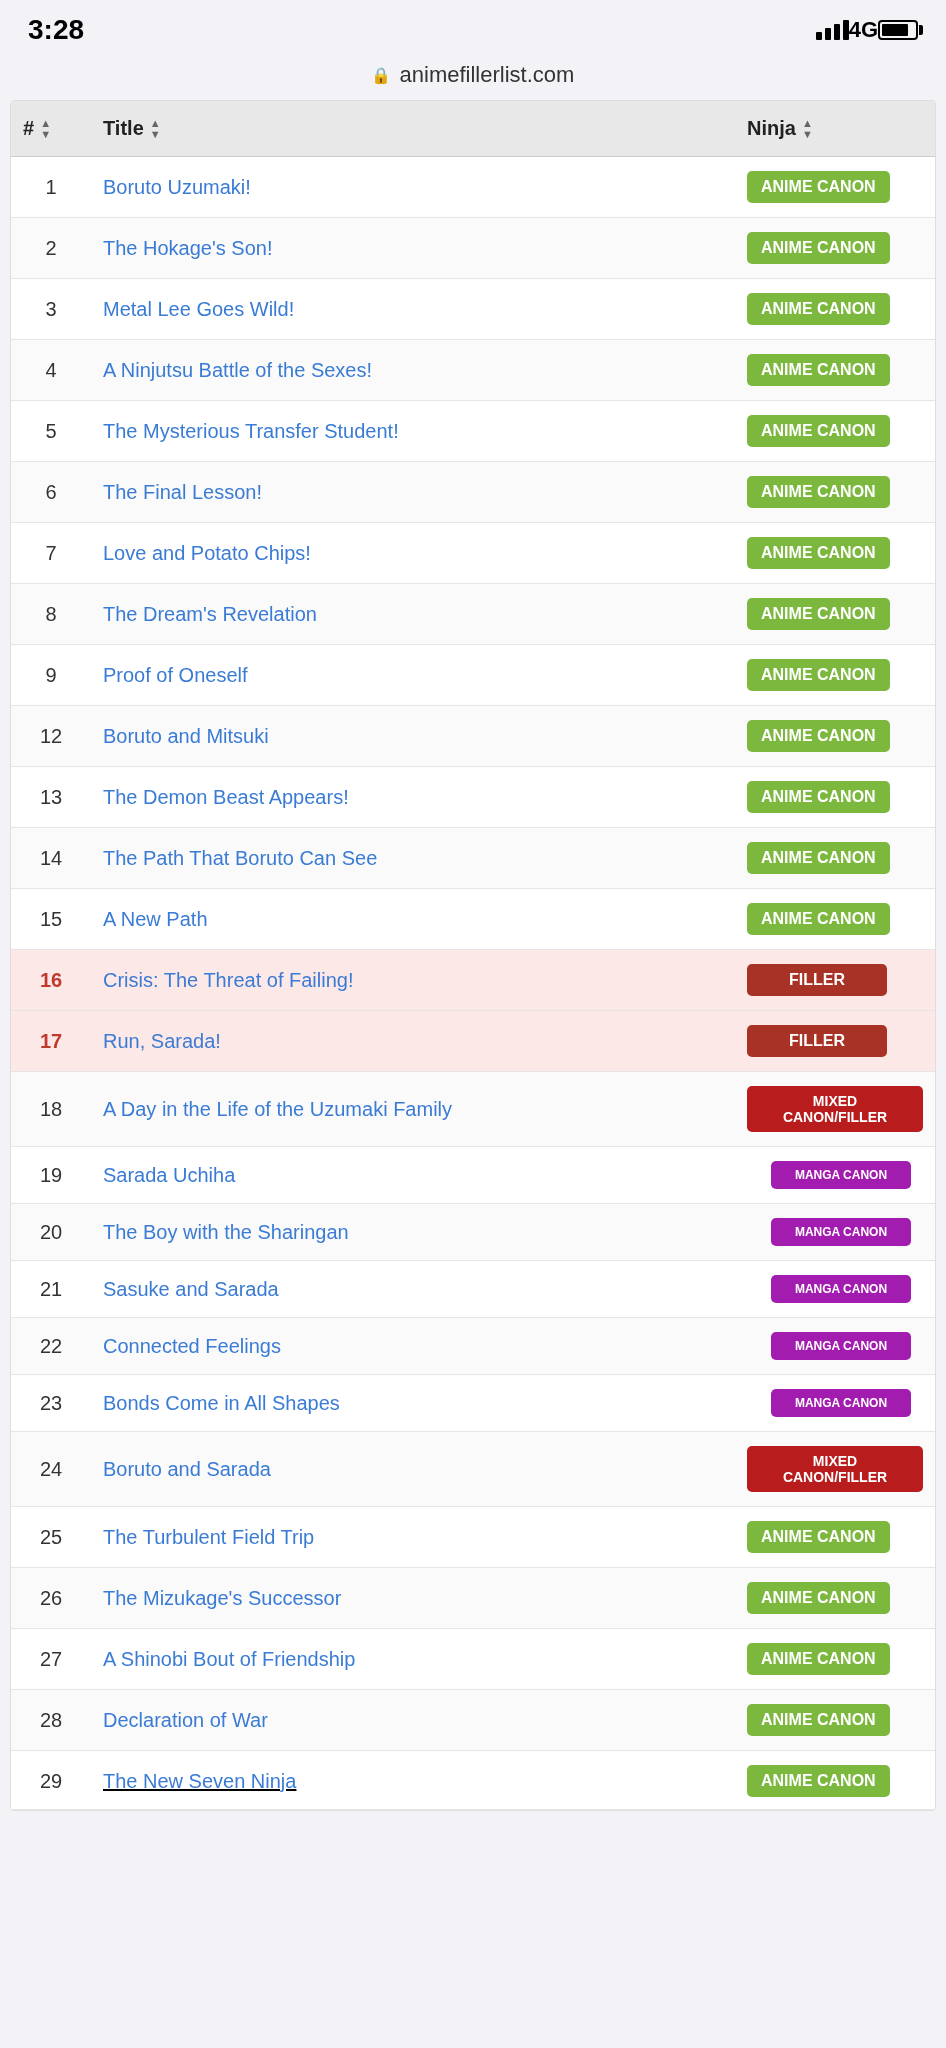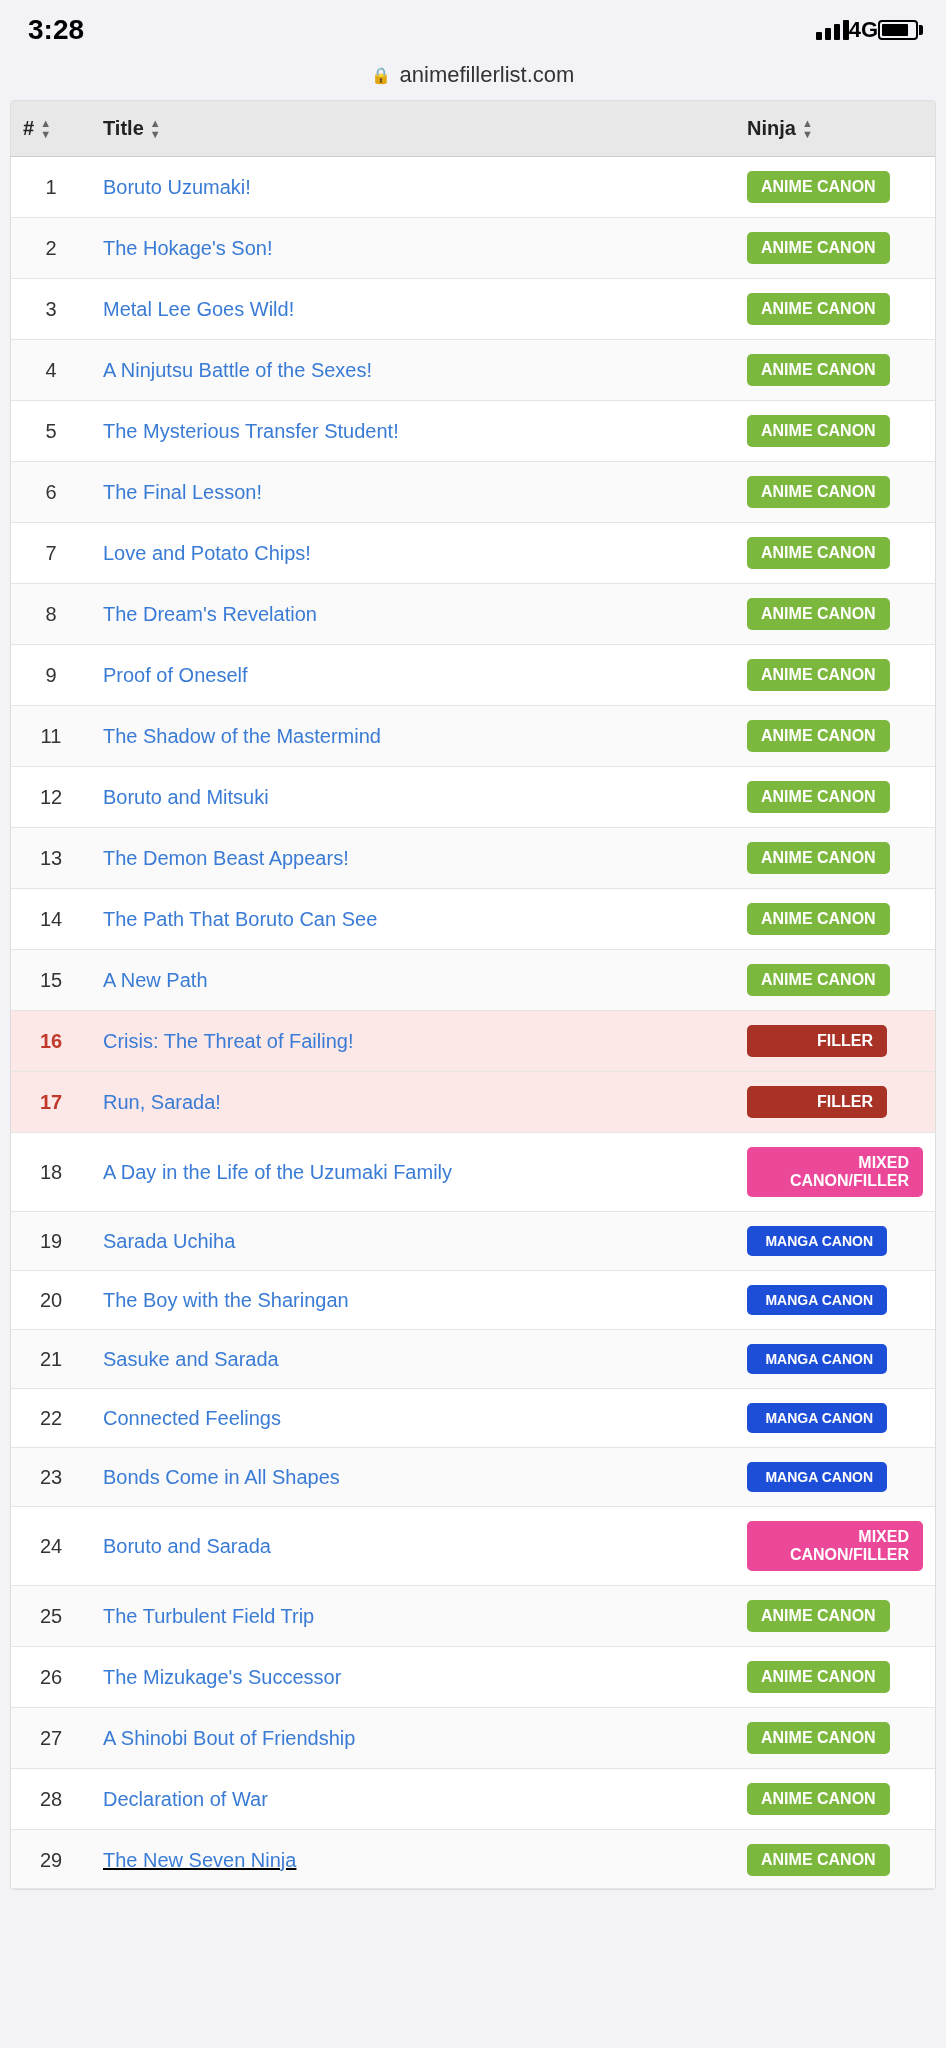--- a/index.html
+++ b/index.html
@@ -175,44 +175,45 @@
       text-decoration: none;
       font-size: 20px;
     }
 
     .type-badge {
       display: inline-block;
       padding: 7px 14px;
       border-radius: 5px;
       font-size: 16px;
       font-weight: 700;
-      text-align: right;
+      text-align: center;
       min-width: 140px;
     }
 
     .badge-anime-canon {
       background: #7cb83e;
       color: #fff;
     }
 
     .badge-filler {
       background: #a93226;
       color: #fff;
     }
 
     .badge-mixed {
-      background: #ec4899;
-      color: #fff;
-      font-size: 16px;
-    }
-
-    .badge-manga-canon {
-      background: #1d4ed8;
+      background: #b91c1c;
       color: #fff;
       font-size: 14px;
+    }
+
+    .badge-manga-canon {
+      background: #a21caf;
+      color: #fff;
+      font-size: 12px;
+      margin-left: 24px;
     }
 
     .partial-row td {
       padding-bottom: 12px;
     }
   </style>
 </head>
 <body>
 
 <div class="status-bar">
@@ -300,25 +301,20 @@
           <td>8</td>
           <td><a class="title-link" href="#">The Dream's Revelation</a></td>
           <td><span class="type-badge badge-anime-canon">ANIME CANON</span></td>
         </tr>
         <tr>
           <td>9</td>
           <td><a class="title-link" href="#">Proof of Oneself</a></td>
           <td><span class="type-badge badge-anime-canon">ANIME CANON</span></td>
         </tr>
         <tr>
-          <td>11</td>
-          <td><a class="title-link" href="#">The Shadow of the Mastermind</a></td>
-          <td><span class="type-badge badge-anime-canon">ANIME CANON</span></td>
-        </tr>
-        <tr>
           <td>12</td>
           <td><a class="title-link" href="#">Boruto and Mitsuki</a></td>
           <td><span class="type-badge badge-anime-canon">ANIME CANON</span></td>
         </tr>
         <tr>
           <td>13</td>
           <td><a class="title-link" href="#">The Demon Beast Appears!</a></td>
           <td><span class="type-badge badge-anime-canon">ANIME CANON</span></td>
         </tr>
         <tr>

